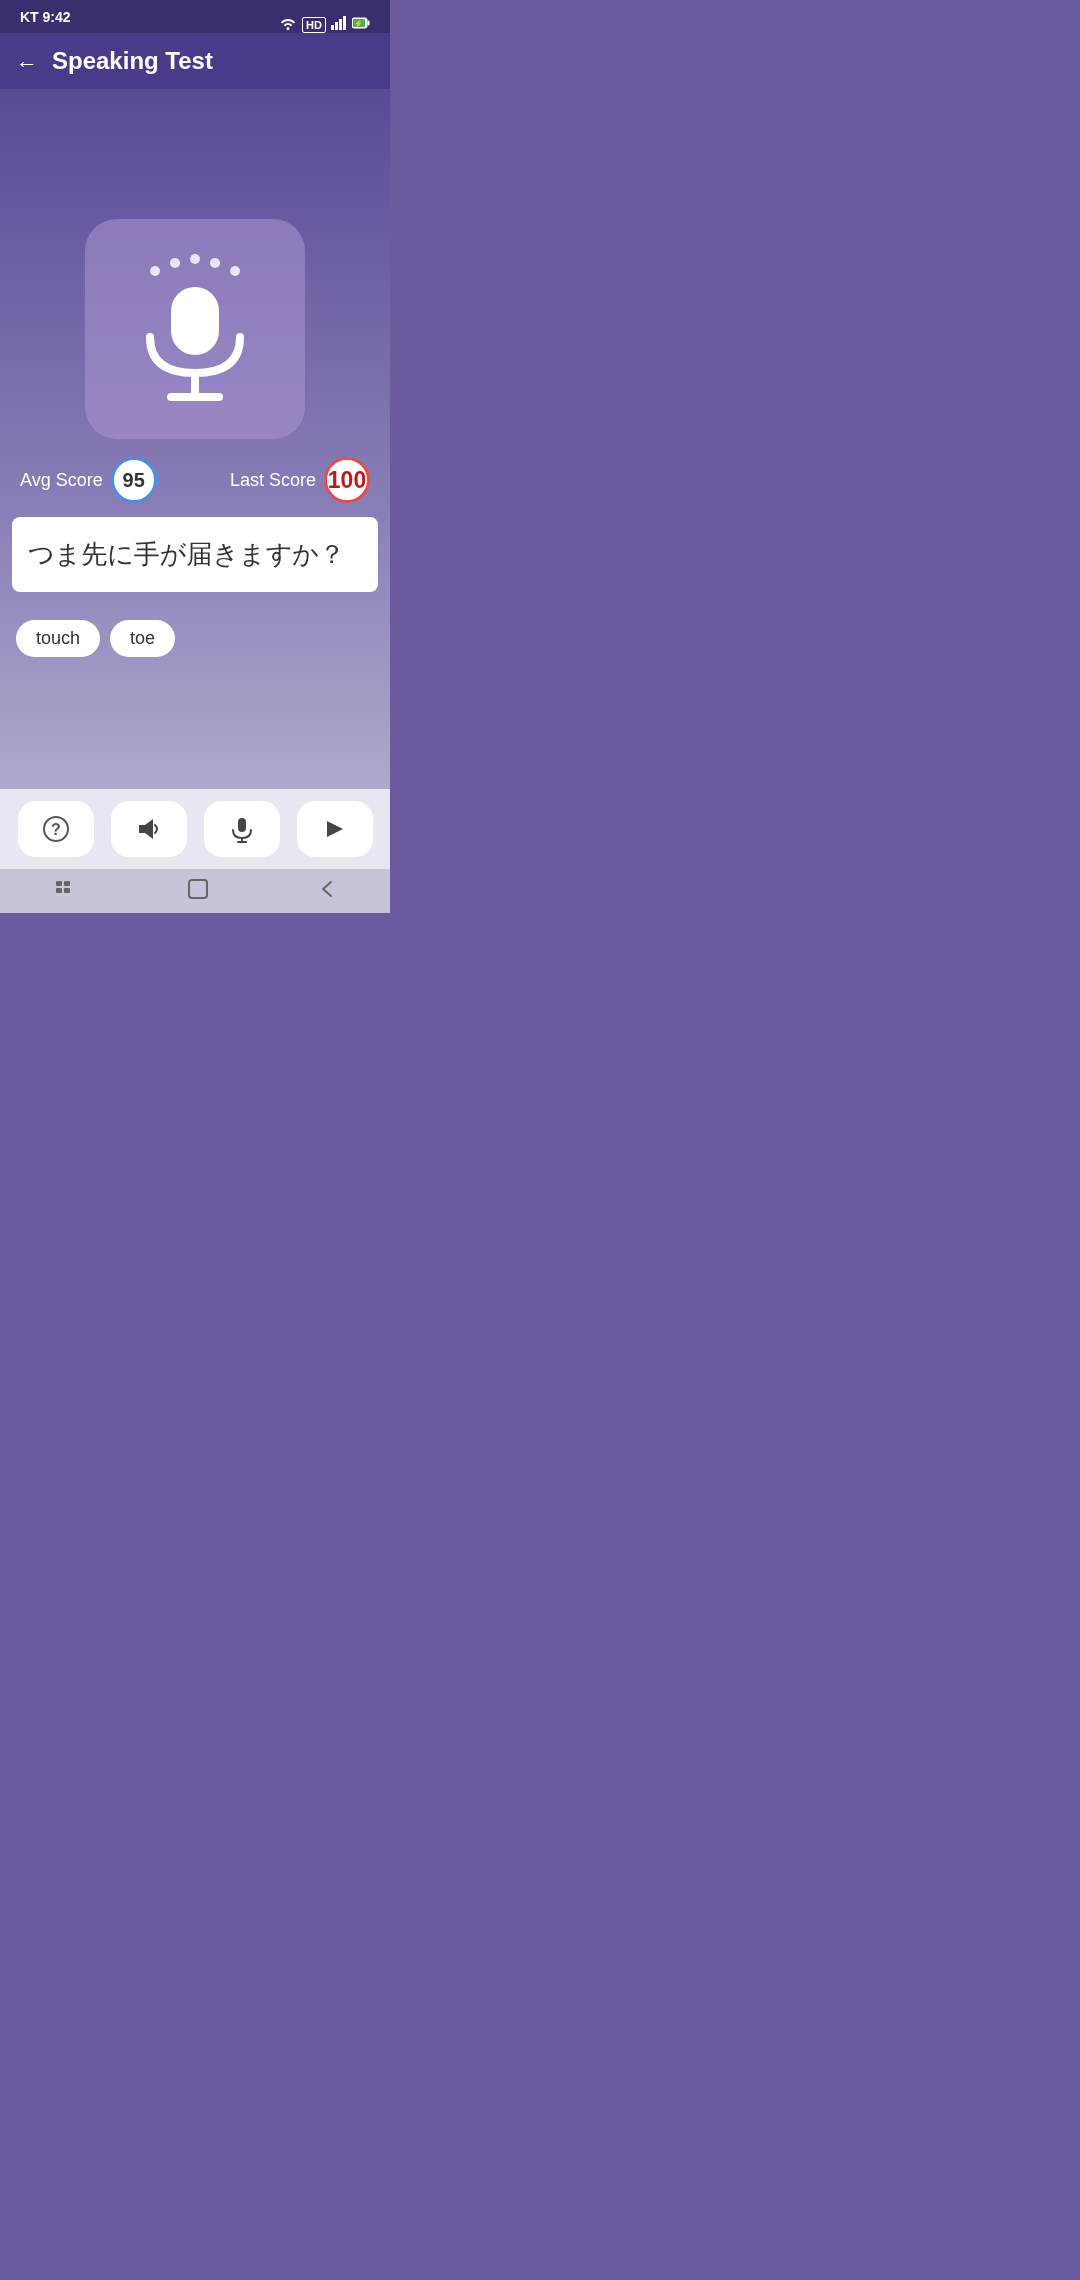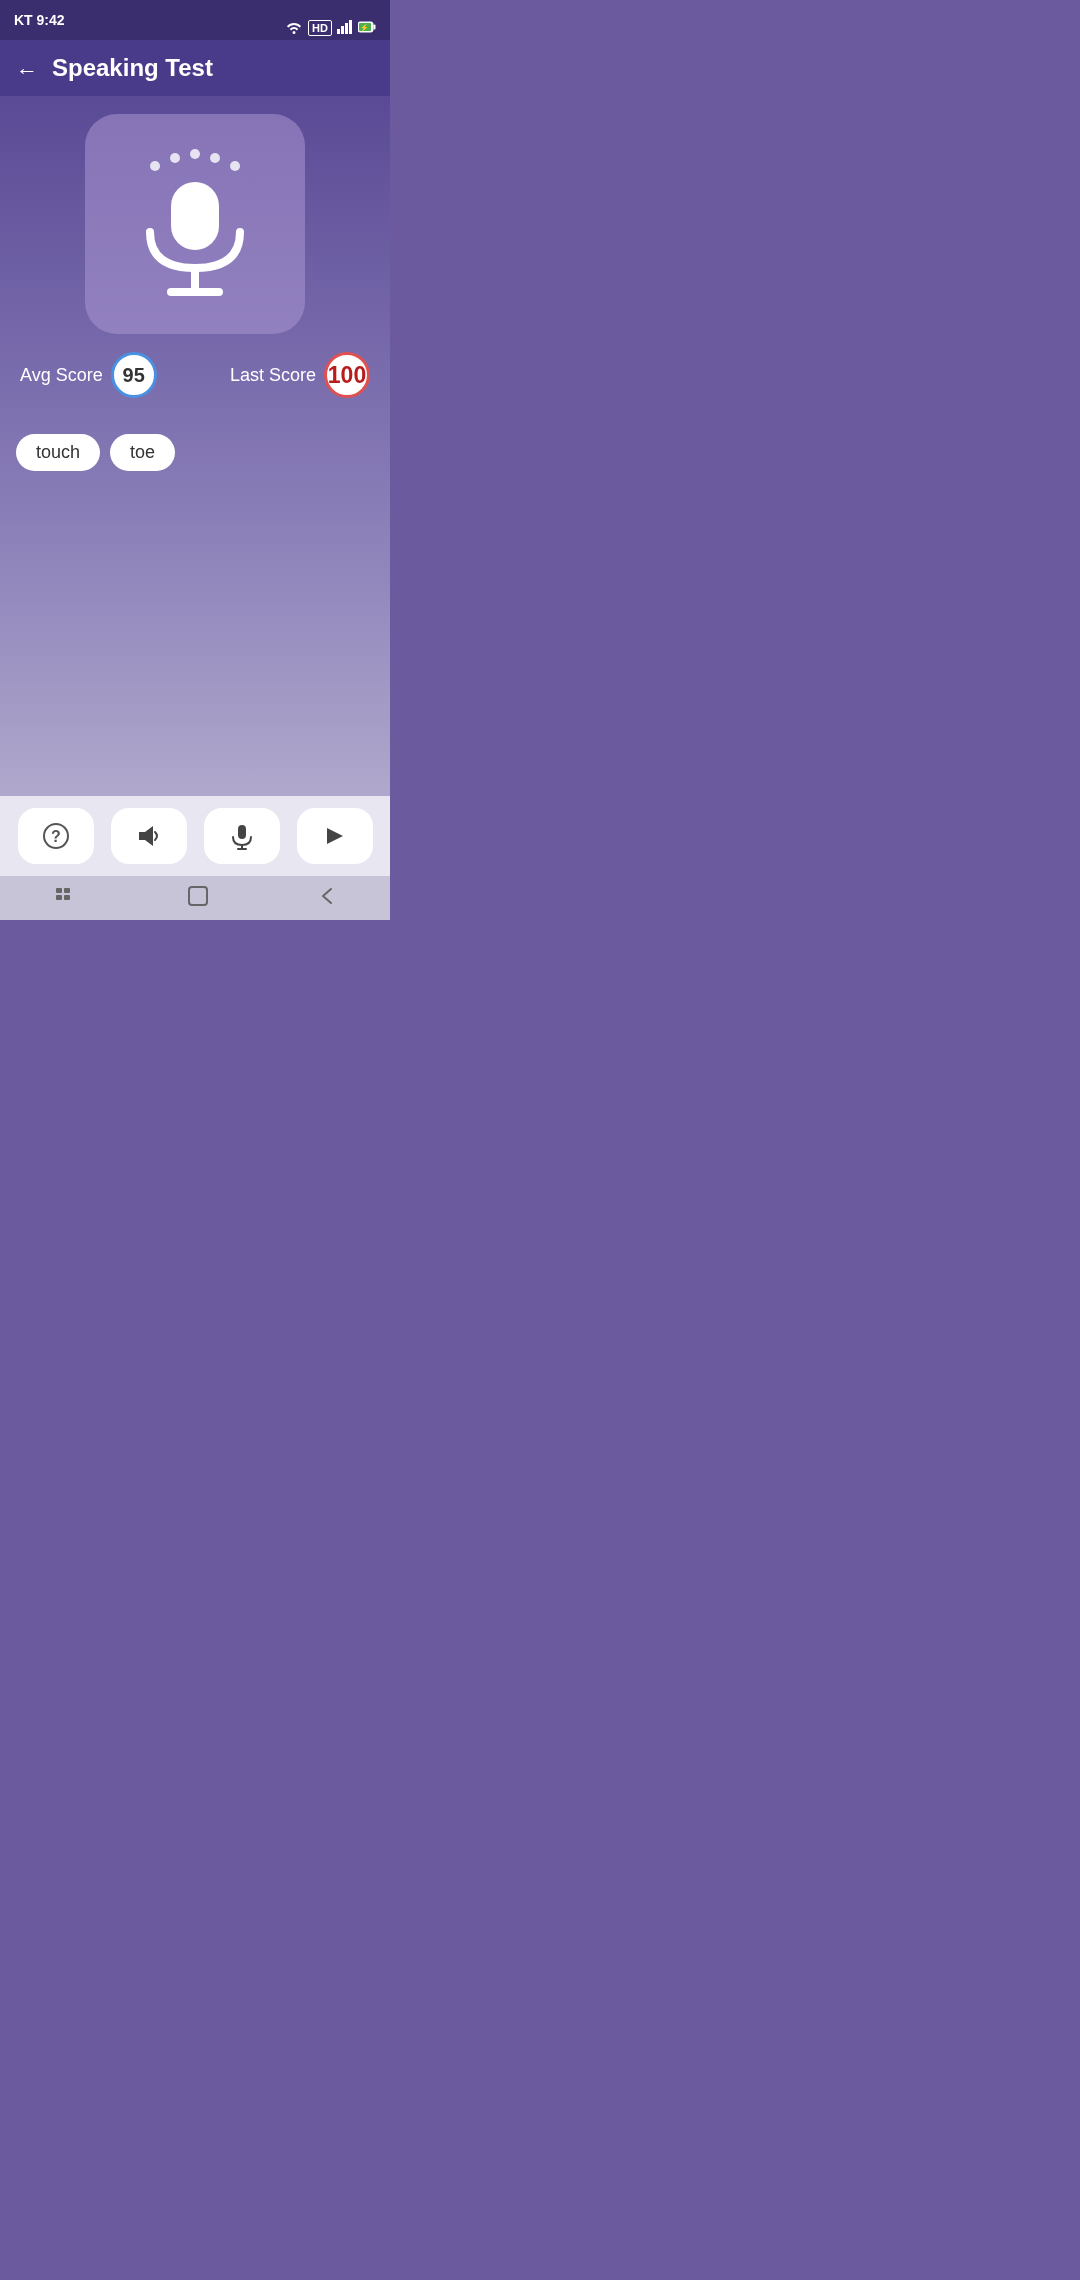--- a/index.html
+++ b/index.html
@@ -9,25 +9,25 @@
       width: 390px;
       min-height: 820px;
       font-family: 'Segoe UI', Arial, sans-serif;
       background: #6b5b9e;
       overflow-x: hidden;
     }
 
     
     .status-bar {
       background: #3a2e6e;
-      height: 40px;
+      height: 33px;
       display: flex;
       align-items: center;
       justify-content: space-between;
-      padding: 0 14px;
+      padding: 0 20px;
     }
     .status-time {
       color: white;
       font-size: 14px;
       font-weight: bold;
     }
     .status-icons {
       display: flex;
       align-items: center;
       gap: 5px;
@@ -59,20 +59,21 @@
     }
 
     
     .main {
       background: linear-gradient(180deg, #5a4a96 0%, #8a7eb8 60%, #b0a8cc 100%);
       min-height: 700px;
       padding: 18px 12px 12px 12px;
       display: flex;
       flex-direction: column;
       align-items: center;
+      justify-content: center;
     }
 
     
     .mic-box {
       width: 220px;
       height: 220px;
       background: rgba(170, 150, 210, 0.55);
       border-radius: 32px;
       display: flex;
       align-items: center;
@@ -265,20 +266,23 @@
     <div class="score-group">
       <span class="score-label">Avg Score</span>
       <div class="score-bubble-blue">95</div>
     </div>
     <div class="score-group">
       <span class="score-label">Last Score</span>
       <div class="score-bubble-red">100</div>
     </div>
   </div>
 
+  <div class="text-box">
+    <span class="text-box-japanese">つま先に手が届きますか？</span>
+  </div>
 
 
   <div class="chips-row">
     <div class="chip">touch</div>
     <div class="chip">toe</div>
   </div>
 
 </div>
 
 <div class="bottom-toolbar">

